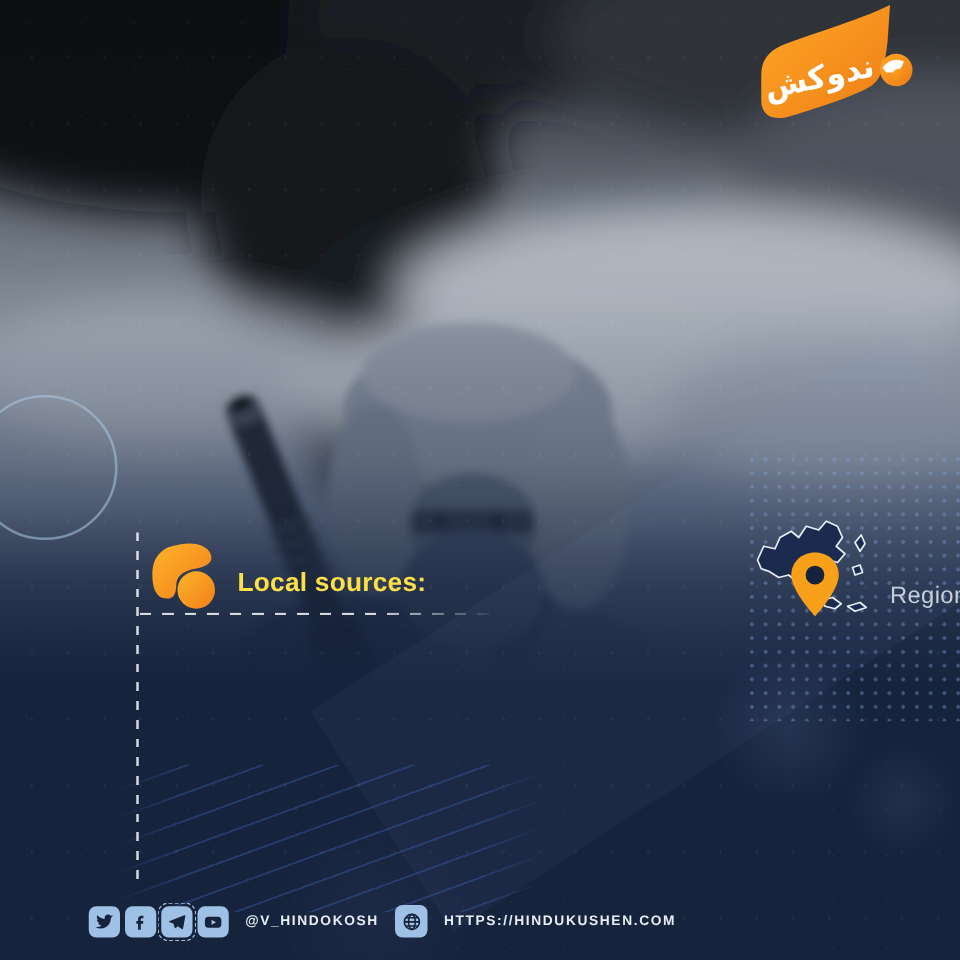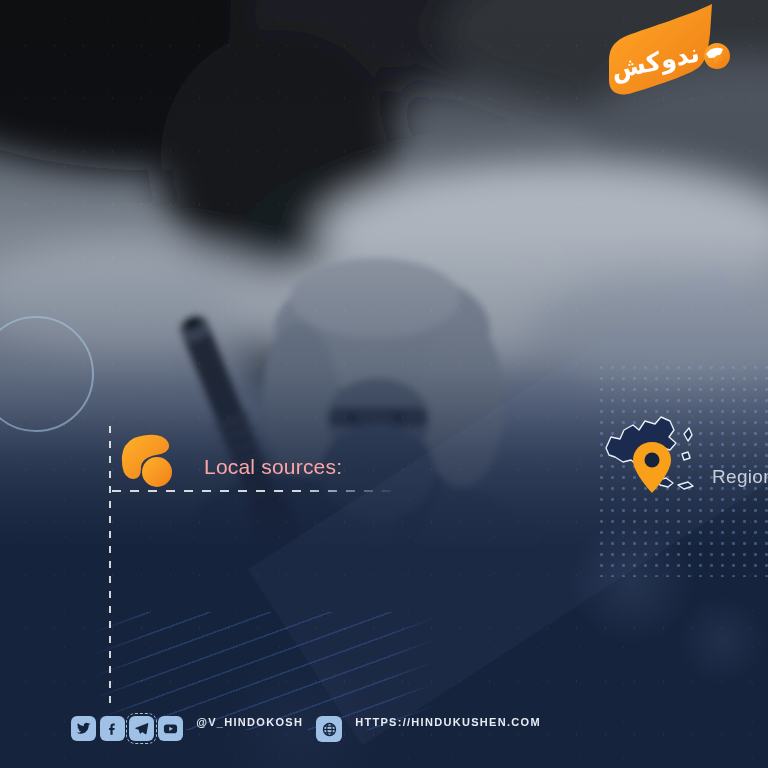--- a/index.html
+++ b/index.html
@@ -65,40 +65,40 @@
     background:repeating-linear-gradient(90deg,
       rgba(255,255,255,.82) 0 9px, transparent 9px 18px);
     -webkit-mask-image:linear-gradient(90deg,#000 65%,transparent);
             mask-image:linear-gradient(90deg,#000 65%,transparent);
   }
   
   .logo{position:absolute;left:600px;top:0;width:168px;height:110px;}
   
   .source-row{position:absolute;left:120px;top:432px;display:flex;align-items:center;}
   .source-label{
-    margin-left:28px;margin-top:12px;color:#fca5a5;font-size:21px;font-weight:400;
+    margin-left:14px;margin-top:12px;color:#fde047;font-size:21px;font-weight:700;
     letter-spacing:.2px;
   }
   
   .headline{position:absolute;left:135px;top:527px;width:600px;}
   .hl-line{
     font-size:31px;font-weight:700;line-height:50px;letter-spacing:-.2px;
     white-space:pre;color:#E9EDF3;
   }
   .hl-accent{color:#F9A11C;}
   
   .region-map{position:absolute;left:598px;top:408px;width:112px;height:104px;}
   .region-label{
     position:absolute;left:712px;top:466px;color:#C7CFDB;font-size:19px;
     letter-spacing:.3px;
   }
   
   .footer{
     position:absolute;left:0;top:716px;width:612px;height:42px;
-    display:flex;align-items:flex-start;justify-content:center;gap:13px;
+    display:flex;align-items:center;justify-content:center;gap:13px;
   }
   .tiles{display:flex;gap:4px;align-items:center;}
   .tile{
     width:25px;height:25px;border-radius:6px;background:#9FC1E5;
     display:flex;align-items:center;justify-content:center;flex:0 0 auto;
   }
   .tile.hl{outline:1.5px dashed rgba(195,218,242,.85);outline-offset:2.5px;}
   .foot-text{
     color:#E8EDF4;font-size:11px;font-weight:700;letter-spacing:1.3px;
   }

